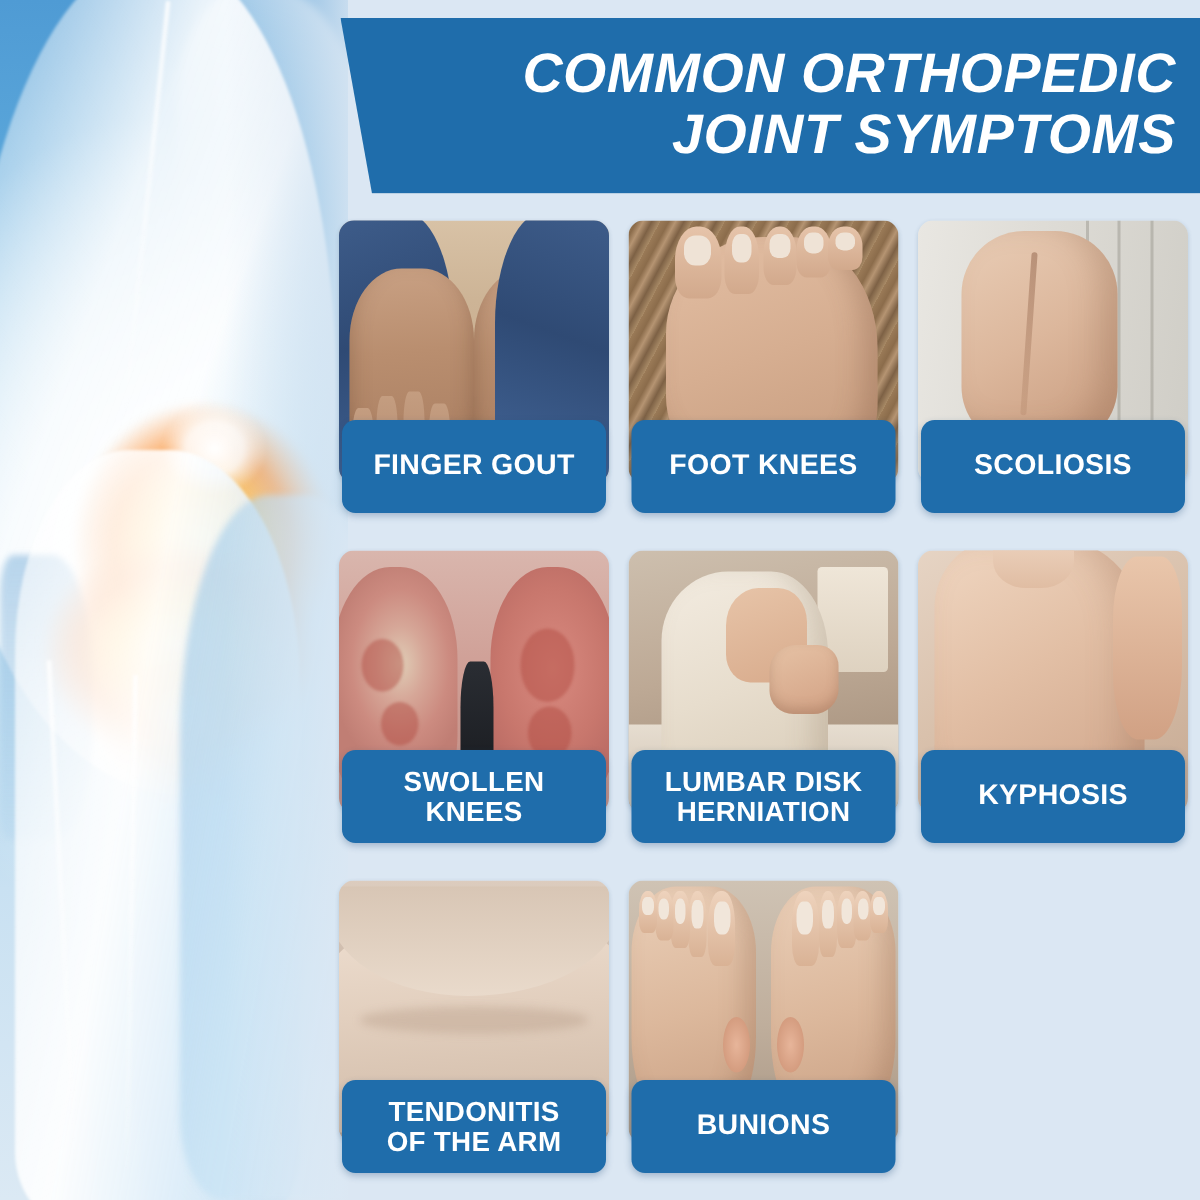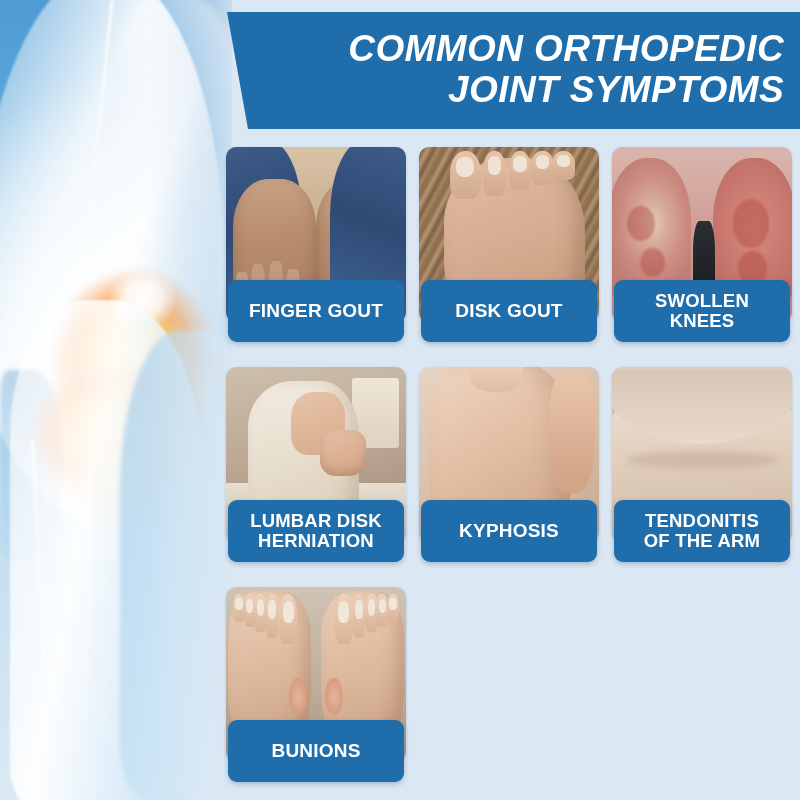--- a/index.html
+++ b/index.html
@@ -372,24 +372,39 @@
           <div class="foot-shape">
             <div class="toe" style="left:4%;width:22%;height:30%;"></div>
             <div class="toe" style="left:28%;"></div>
             <div class="toe" style="left:46%;height:24%;"></div>
             <div class="toe" style="left:62%;height:21%;"></div>
             <div class="toe" style="left:77%;height:18%;"></div>
           </div>
         </div>
       </div>
       <div class="card-label">
-        <span>DISK GOUT</span>
-      </div>
-    </div>
-
+        <span>FOOT KNEES</span>
+      </div>
+    </div>
+
+    <div class="card">
+      <div class="card-photo">
+        <div class="ph ph-back">
+          <div class="wallline" style="left:62%;"></div>
+          <div class="wallline" style="left:74%;"></div>
+          <div class="wallline" style="left:86%;"></div>
+          <div class="back-torso"></div>
+          <div class="back-spine"></div>
+          <div class="back-shorts"></div>
+        </div>
+      </div>
+      <div class="card-label">
+        <span>SCOLIOSIS</span>
+      </div>
+    </div>
 
     <div class="card">
       <div class="card-photo">
         <div class="ph ph-knees">
           <div class="knee-l">
             <div class="rash" style="left:22%;top:30%;width:34%;height:22%;"></div>
             <div class="rash" style="left:38%;top:56%;width:30%;height:18%;"></div>
           </div>
           <div class="knee-r">
             <div class="rash" style="left:24%;top:26%;width:44%;height:30%;"></div>

